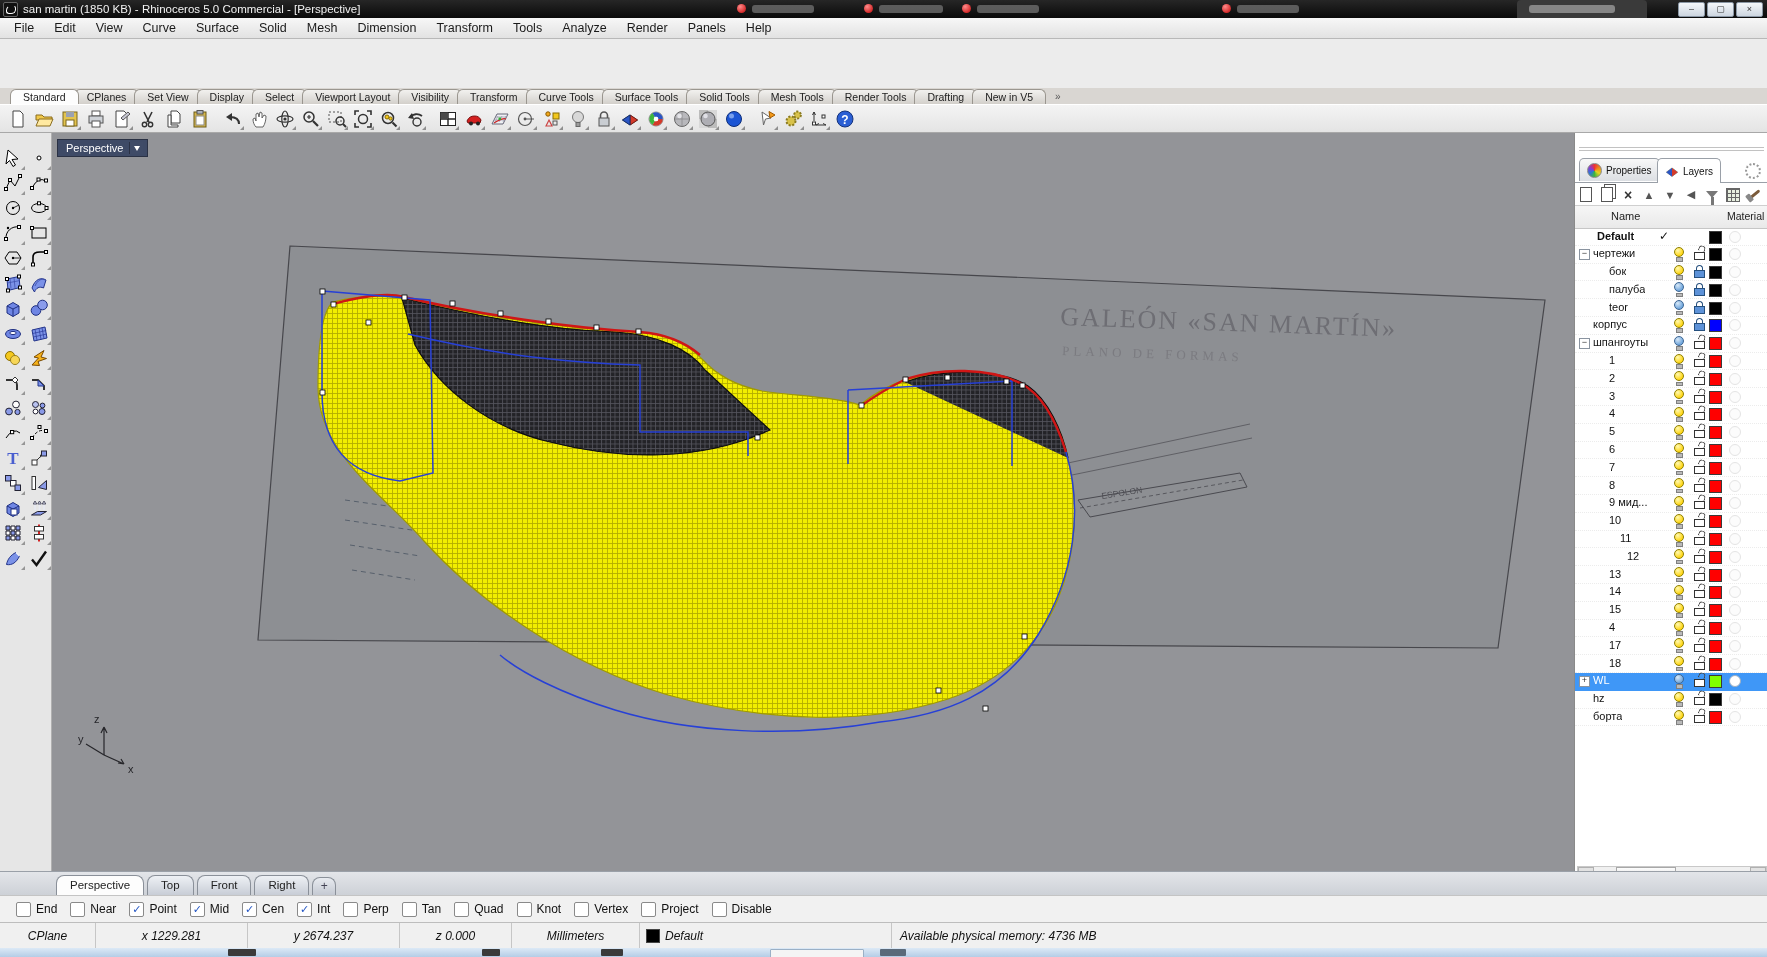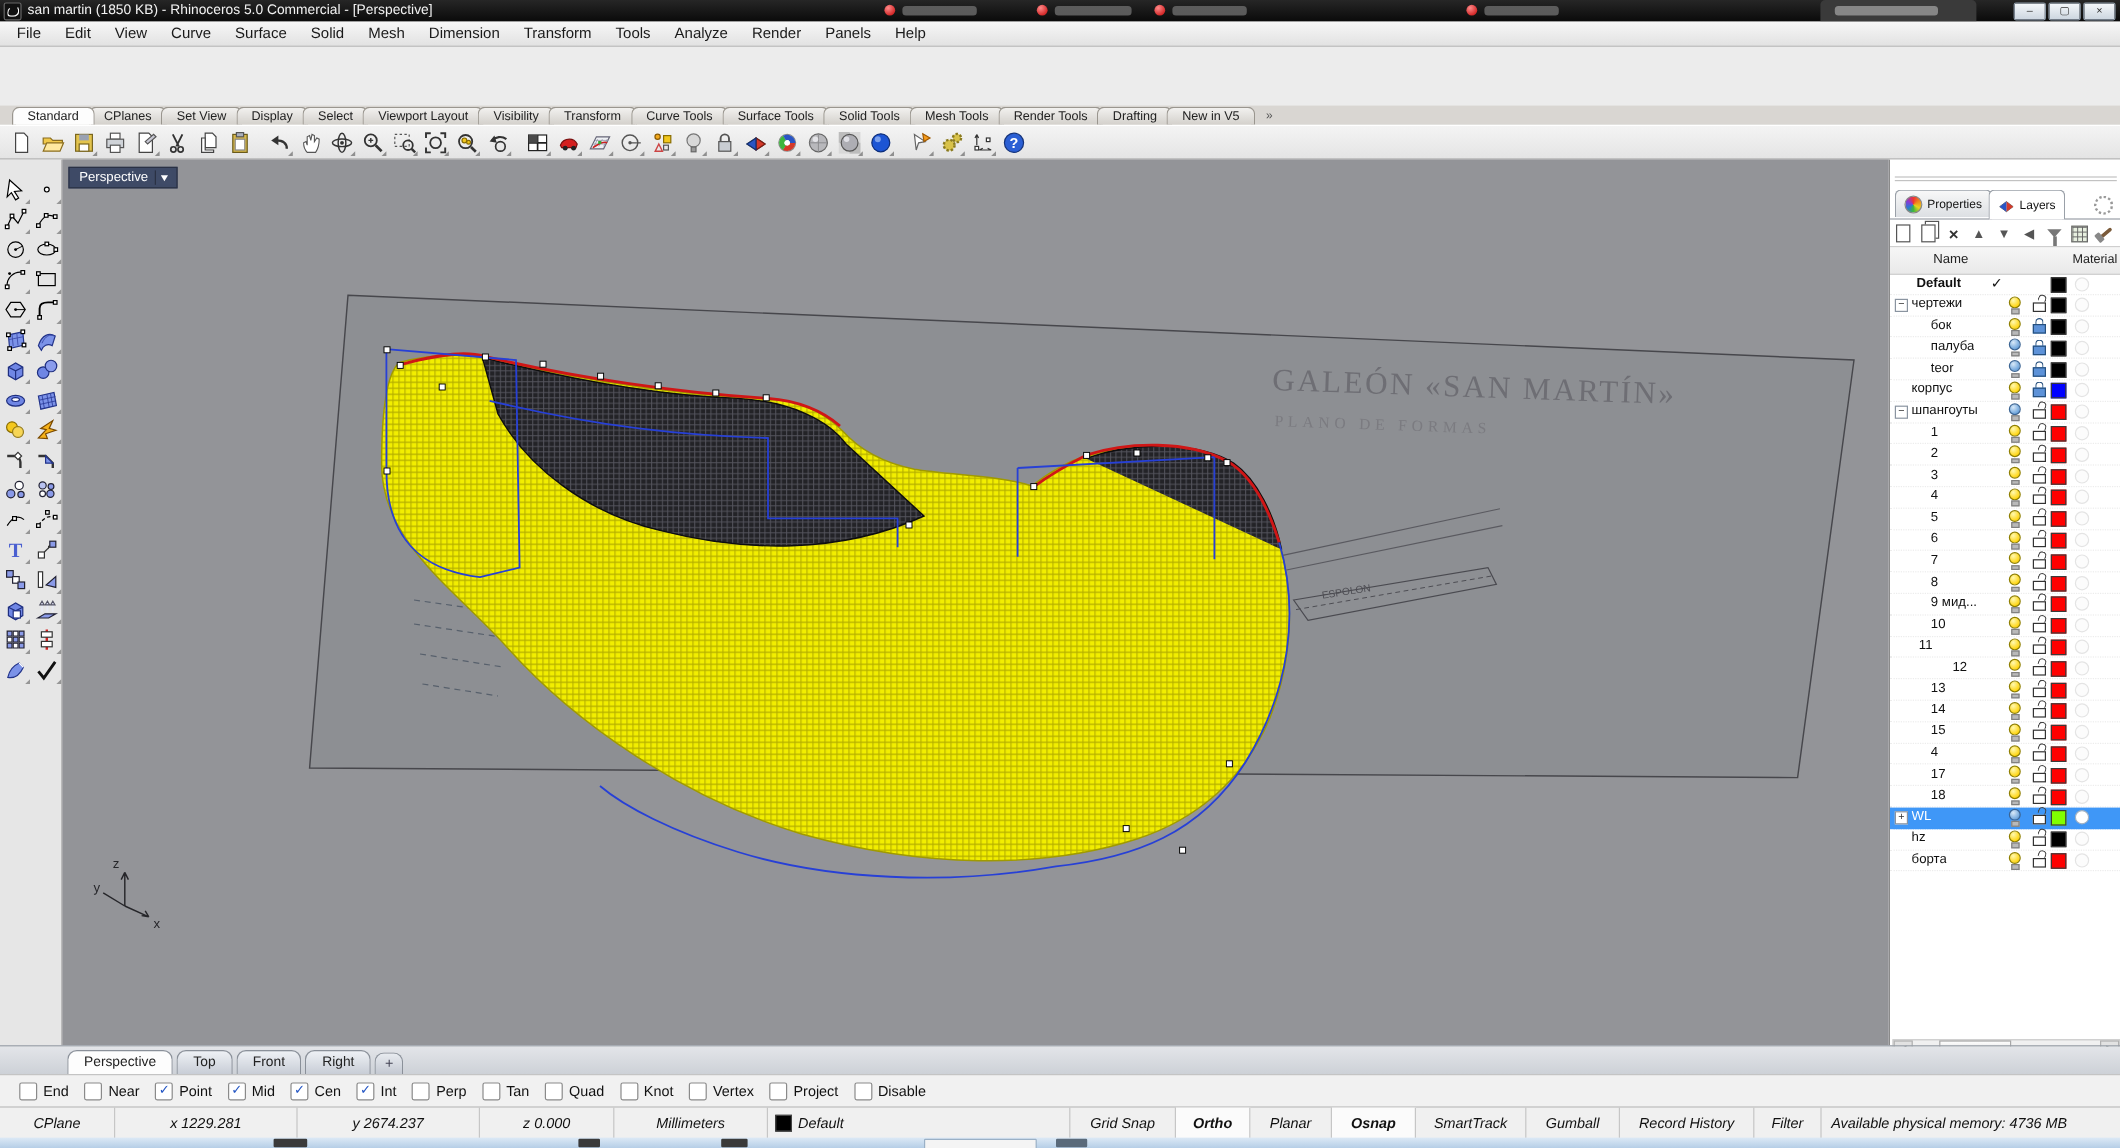--- a/index.html
+++ b/index.html
@@ -940,21 +940,21 @@
             <span class="mat faint"></span>
           </div>
           <div class="lrow">
             <span class="lname" style="left: 34px;">10</span>
             <span class="bulb on"></span>
             <span class="lk unlocked"></span>
             <span class="sw" style="background: rgb(255, 0, 0);"></span>
             <span class="mat faint"></span>
           </div>
           <div class="lrow">
-            <span class="lname" style="left: 24px;">11</span>
+            <span class="lname" style="left: 45px;">11</span>
             <span class="bulb on"></span>
             <span class="lk unlocked"></span>
             <span class="sw" style="background: rgb(255, 0, 0);"></span>
             <span class="mat faint"></span>
           </div>
           <div class="lrow">
             <span class="lname" style="left: 52px;">12</span>
             <span class="bulb on"></span>
             <span class="lk unlocked"></span>
             <span class="sw" style="background: rgb(255, 0, 0);"></span>
@@ -1100,30 +1100,20 @@
   <div id="statusbar">
     <div class="sseg" style="width:96px">CPlane</div>
     <div class="sseg" style="width:152px">x 1229.281</div>
     <div class="sseg" style="width:152px">y 2674.237</div>
     <div class="sseg" style="width:112px">z 0.000</div>
     <div class="sseg" style="width:128px">Millimeters</div>
     <div class="sseg" id="seg-layer" style="width:252px">
       <span class="sw2"></span>
       <span>Default</span>
     </div>
-    <div id="status-toggles" style="display:flex">
-        <div class="sseg tog" style="width: 88px;">Grid Snap</div>
-        <div class="sseg tog on" style="width: 62px;">Ortho</div>
-        <div class="sseg tog" style="width: 68px;">Planar</div>
-        <div class="sseg tog on" style="width: 70px;">Osnap</div>
-        <div class="sseg tog" style="width: 92px;">SmartTrack</div>
-        <div class="sseg tog" style="width: 78px;">Gumball</div>
-        <div class="sseg tog" style="width: 112px;">Record History</div>
-        <div class="sseg tog" style="width: 56px;">Filter</div>
-      </div>
     <div class="sseg" id="seg-mem">Available physical memory: 4736 MB</div>
   </div>
 
   <div id="sliver">
     <span class="sl-frag" style="left:228px;width:28px"></span>
     <span class="sl-frag" style="left:482px;width:18px"></span>
     <span class="sl-frag" style="left:601px;width:22px"></span>
     <span class="sl-frag" style="left:770px;width:92px;background:#f4f4f4;border:1px solid #9ab0c6"></span>
     <span class="sl-frag" style="left:880px;width:26px;background:#5a6a7a"></span>
   </div>

